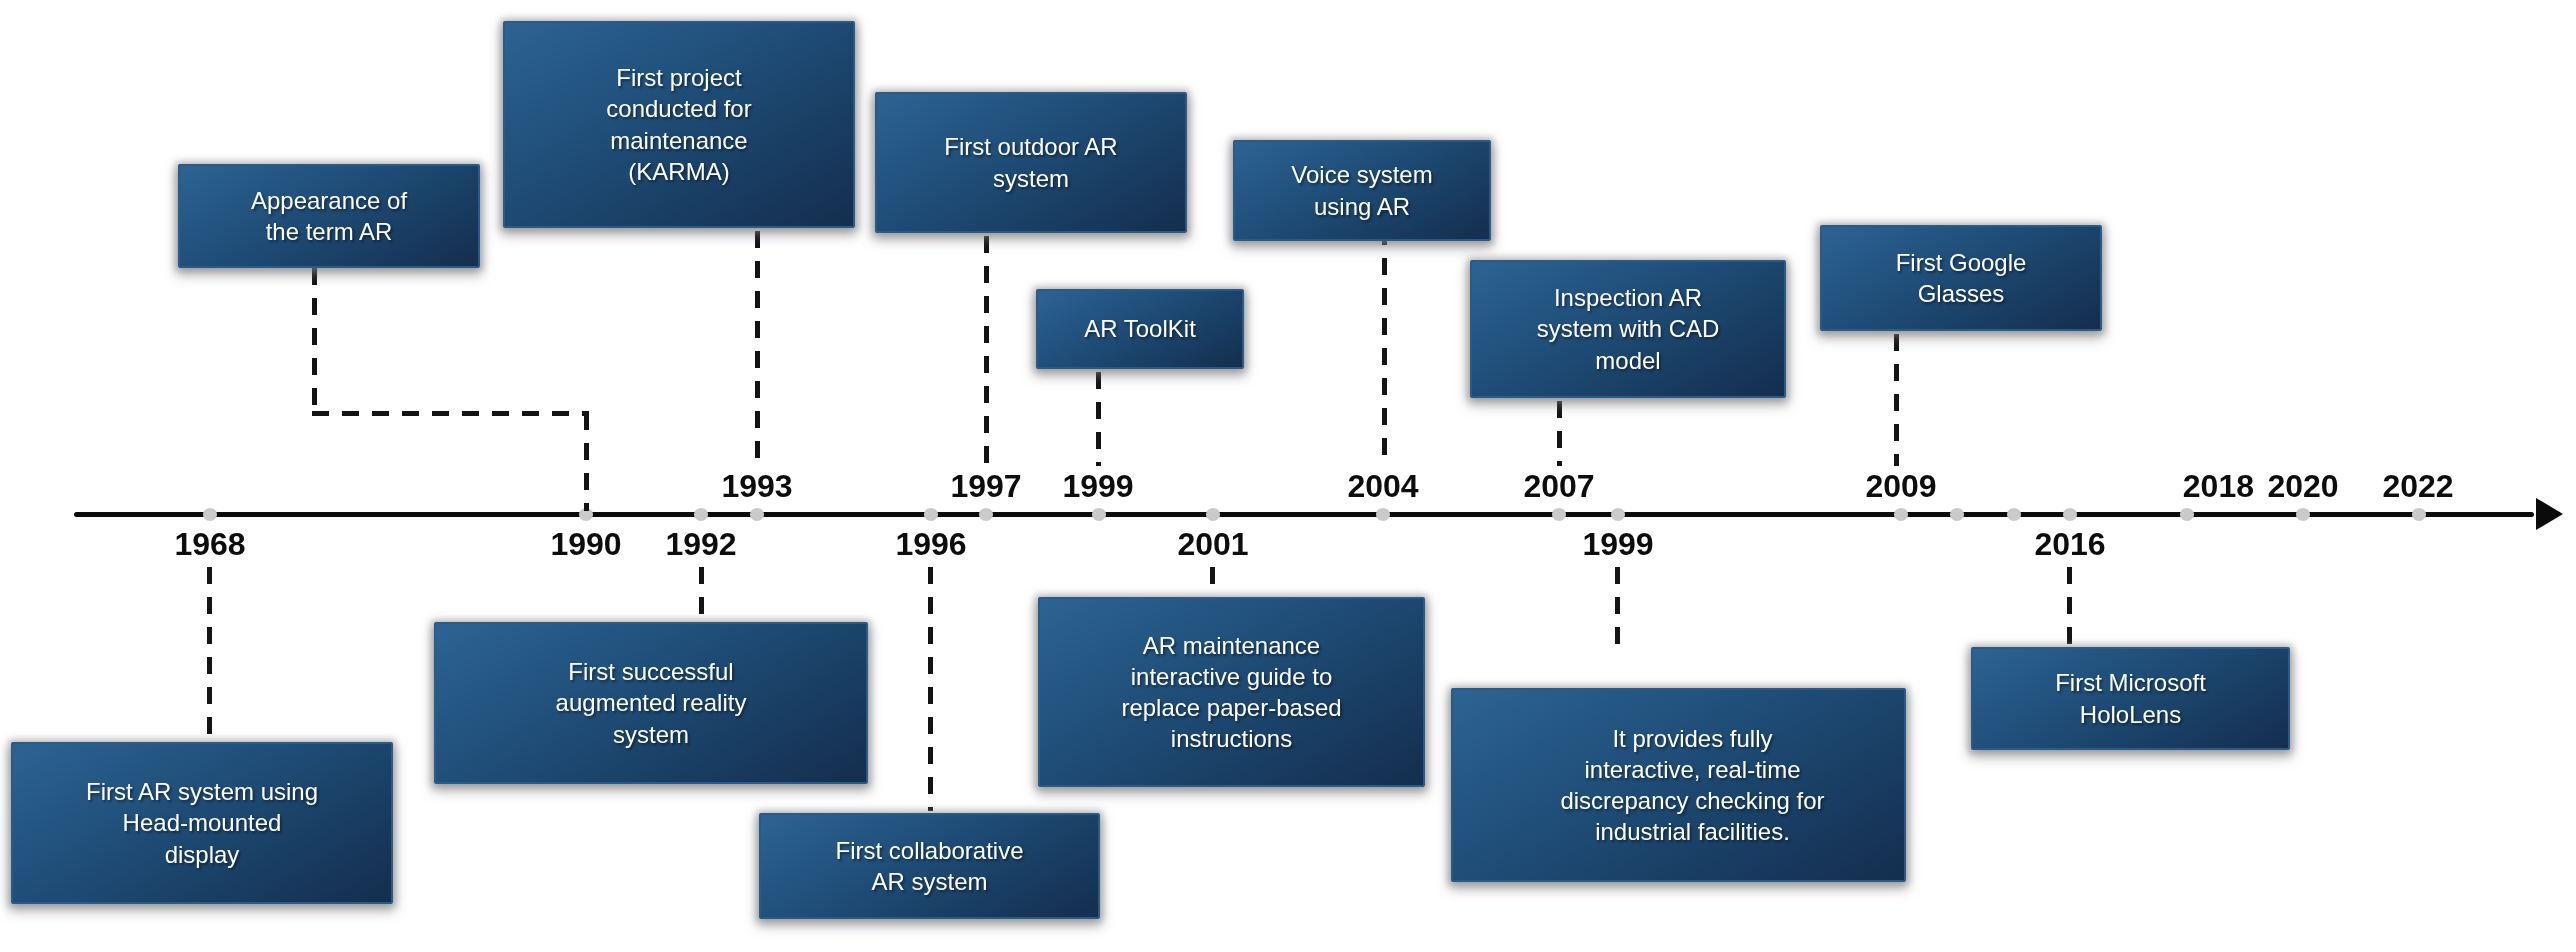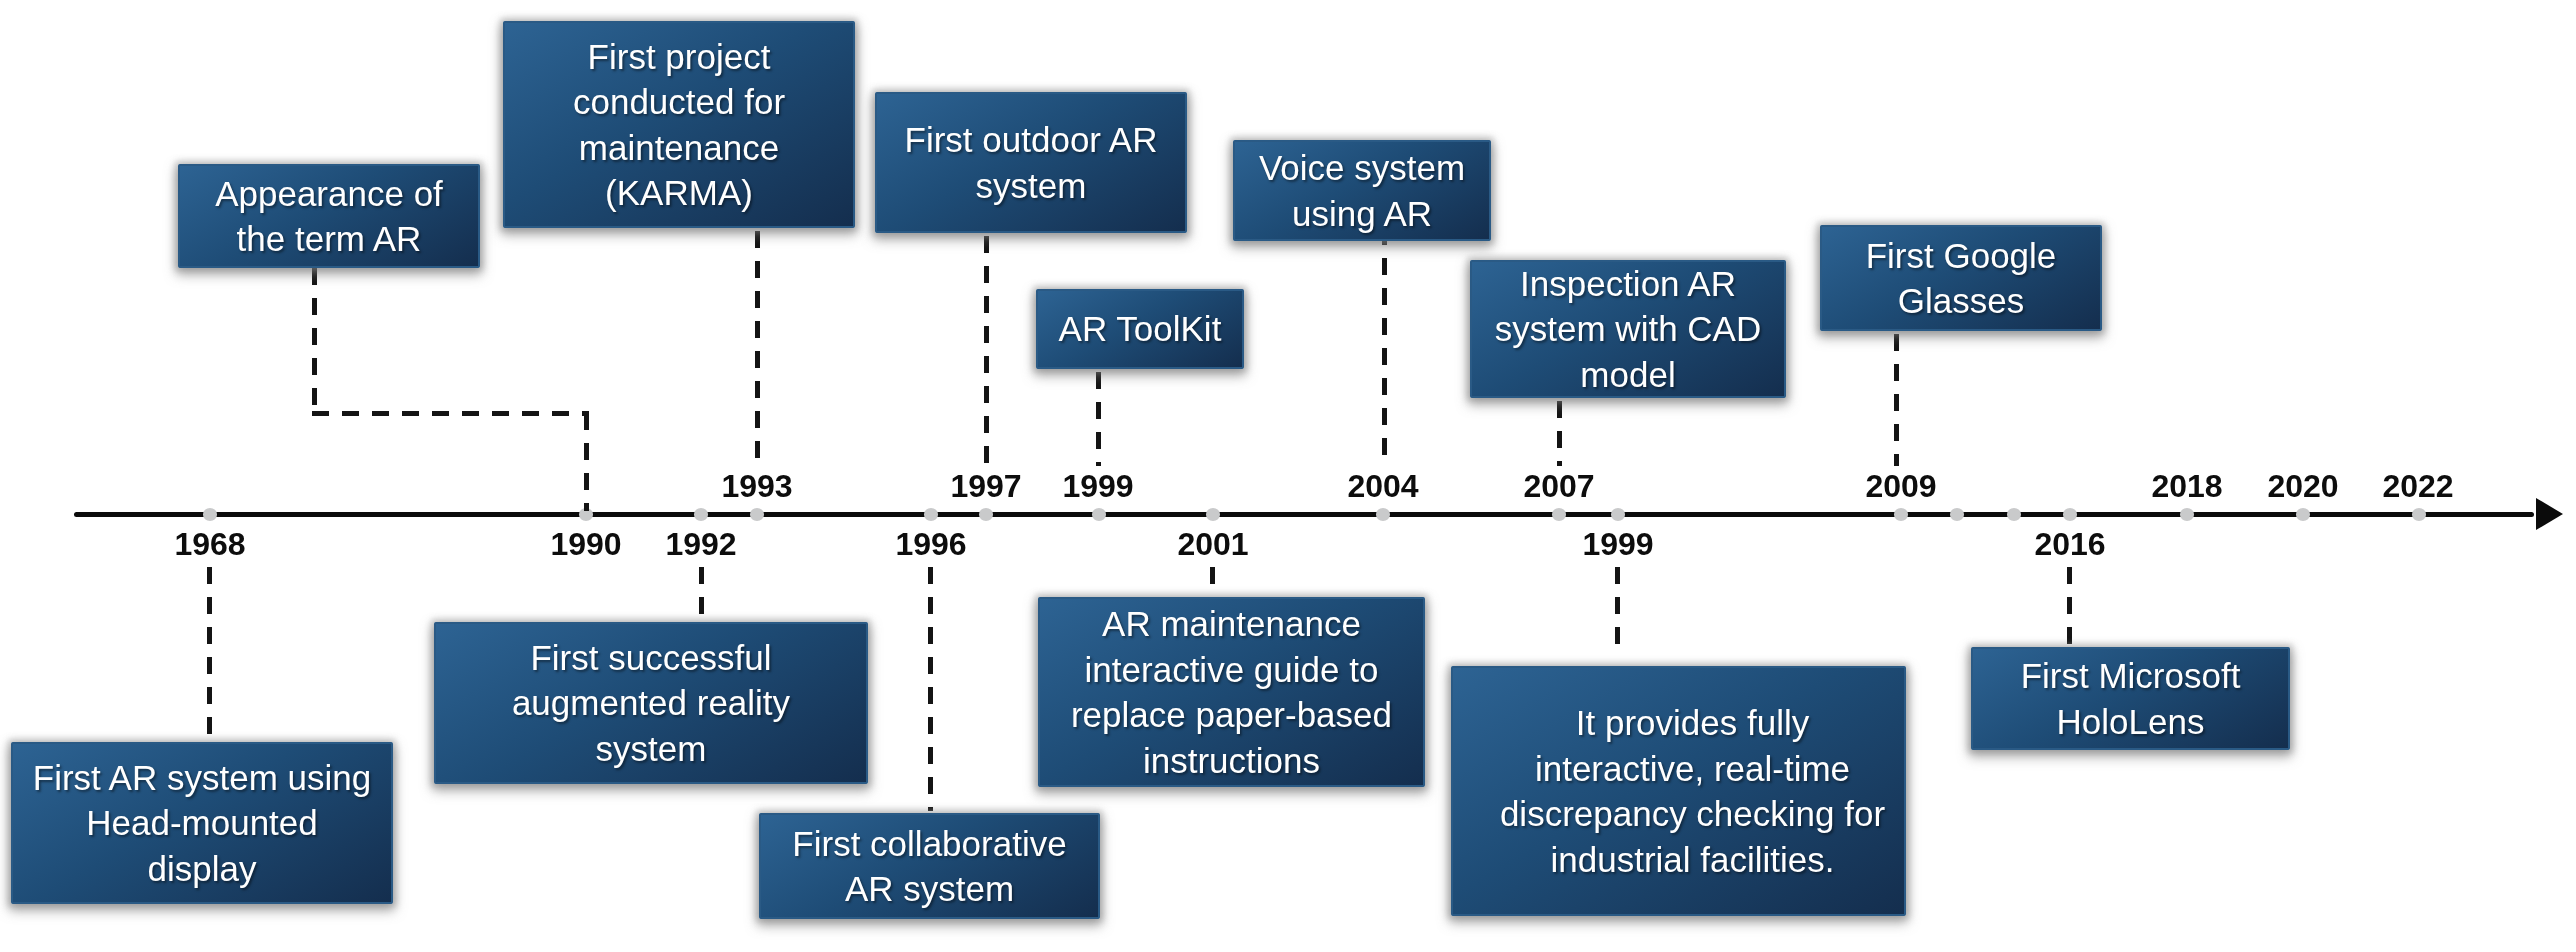--- a/index.html
+++ b/index.html
@@ -32,21 +32,21 @@
   .evt{
     position:absolute;
     display:flex;align-items:center;justify-content:center;
     background:linear-gradient(150deg,#2d6393 0%,#1e4c76 45%,#142e4e 100%);
     border:2.5px solid #2a5a85;
     box-sizing:border-box;
     box-shadow:0 5px 11.7px 1.7px rgba(110,110,110,.55), 0 0 6.7px 2.5px rgba(150,150,150,.45);
     border-radius:1.7px;
   }
   .evt-text{
-    color:#ffffff;font-size:35px;line-height:1.3;text-align:center;
+    color:#ffffff;font-size:24px;line-height:1.3;text-align:center;
     white-space:pre-line;
     text-shadow:1.7px 1.7px 2.5px rgba(0,0,0,.45);
     width:100%;
   }
   
   .conn-v{
     position:absolute;width:5px;
     background-image:repeating-linear-gradient(to bottom,#141414 0 17px,transparent 17px 30px);
   }
   .conn-h{
@@ -82,21 +82,21 @@
     <div class="year" style="left: 1559px; top: 468px;">2007</div>
     <div class="tick" style="left: 1611px; top: 508px;"></div>
     <div class="year" style="left: 1618px; top: 526px;">1999</div>
     <div class="tick" style="left: 1894px; top: 508px;"></div>
     <div class="year" style="left: 1901px; top: 468px;">2009</div>
     <div class="tick" style="left: 1950px; top: 508px;"></div>
     <div class="tick" style="left: 2007px; top: 508px;"></div>
     <div class="tick" style="left: 2063px; top: 508px;"></div>
     <div class="year" style="left: 2070px; top: 526px;">2016</div>
     <div class="tick" style="left: 2180px; top: 508px;"></div>
-    <div class="year" style="left: 2187px; top: 468px;">2018</div>
+    <div class="year" style="left: 2187px; top: 468px; text-align: right;">2018</div>
     <div class="tick" style="left: 2296px; top: 508px;"></div>
     <div class="year" style="left: 2303px; top: 468px;">2020</div>
     <div class="tick" style="left: 2412px; top: 508px;"></div>
     <div class="year" style="left: 2418px; top: 468px;">2022</div>
     <div class="conn-v" style="left: 312px; top: 268px; height: 148px;"></div>
     <div class="conn-h" style="top: 411px; left: 312px; width: 277px;"></div>
     <div class="conn-v" style="left: 584px; top: 413px; height: 98px;"></div>
     <div class="evt" style="left: 178px; top: 164px; width: 302px; height: 104px;">
       <div class="evt-text">Appearance of
 the term AR</div>
@@ -151,21 +151,21 @@
 AR system</div>
     </div>
     <div class="conn-v" style="left: 1210px; top: 567px; height: 28.5px;"></div>
     <div class="evt" style="left: 1038px; top: 597px; width: 387px; height: 190px;">
       <div class="evt-text">AR maintenance
 interactive guide to
 replace paper-based
 instructions</div>
     </div>
     <div class="conn-v" style="left: 1615px; top: 567px; height: 86px;"></div>
-    <div class="evt" style="left: 1451px; top: 666px; width: 455px; height: 250px; padding-left: 28px;">
+    <div class="evt" style="left: 1451px; top: 688px; width: 455px; height: 194px; padding-left: 28px;">
       <div class="evt-text">It provides fully
 interactive, real-time
 discrepancy checking for
 industrial facilities.</div>
     </div>
     <div class="conn-v" style="left: 2067px; top: 567px; height: 79px;"></div>
     <div class="evt" style="left: 1971px; top: 647px; width: 319px; height: 103px;">
       <div class="evt-text">First Microsoft
 HoloLens</div>
     </div>

